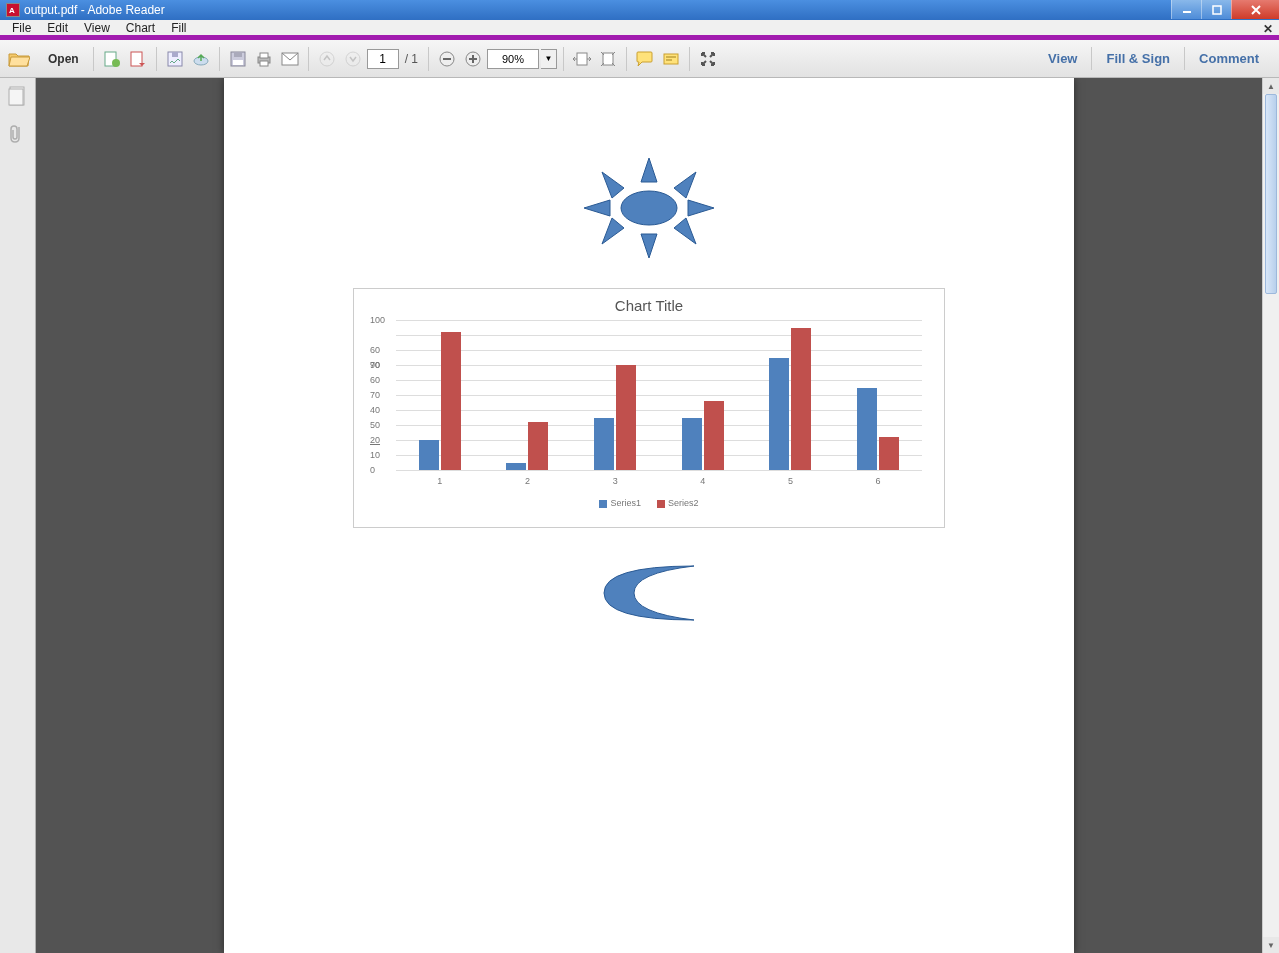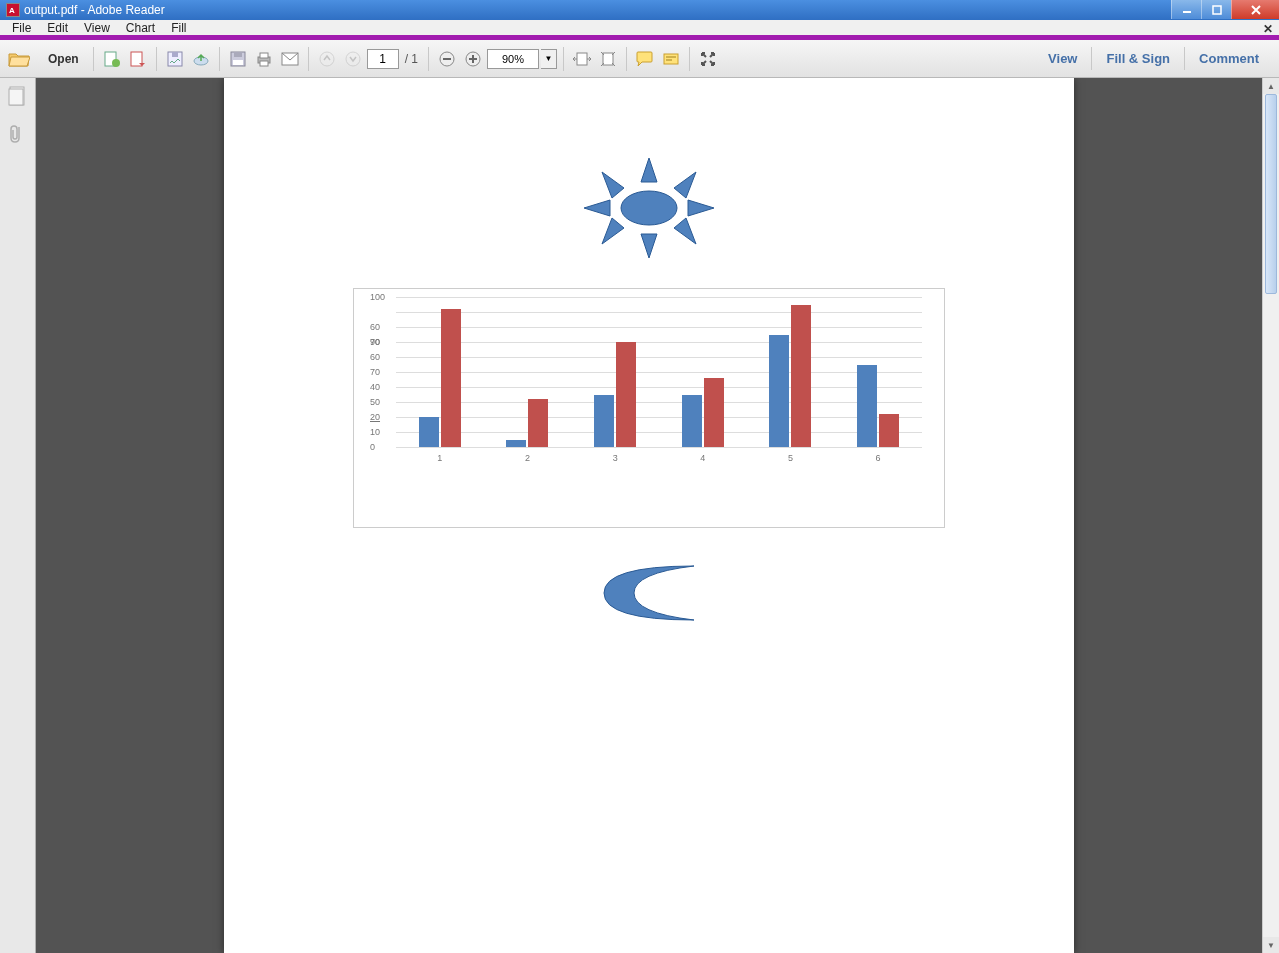--- a/index.html
+++ b/index.html
@@ -268,20 +268,21 @@
             <polygon points="28,14 50,30 38,40"></polygon>
             <polygon points="122,14 100,30 112,40"></polygon>
             <polygon points="28,86 50,70 38,60"></polygon>
             <polygon points="122,86 100,70 112,60"></polygon>
             <ellipse cx="75" cy="50" rx="28" ry="17"></ellipse>
           </g>
         </svg>
       </div>
 
       <div class="chart-box">
+        <div class="chart-title">Chart Title</div>
         <div class="chart-plot" id="chart-plot">
           <div class="chart-gridlines" id="gridlines">
               <div class="chart-gridline" style="top: 100%;"></div>
               <div class="chart-ylabel" style="top: 100%;">0</div>
               <div class="chart-gridline" style="top: 90%;"></div>
               <div class="chart-ylabel" style="top: 90%;">10</div>
               <div class="chart-gridline" style="top: 80%;"></div>
               <div class="chart-ylabel" style="top: 80%; text-decoration: underline;">20</div>
               <div class="chart-gridline" style="top: 70%;"></div>
               <div class="chart-ylabel" style="top: 70%;">50</div>
@@ -326,20 +327,21 @@
                 <div class="bar s2" style="height: 142.5px; background: rgb(192, 80, 77);"></div>
                 <div class="bar-xlabel">5</div>
               </div>
               <div class="bar-group">
                 <div class="bar s1" style="height: 82.5px; background: rgb(79, 129, 189);"></div>
                 <div class="bar s2" style="height: 33px; background: rgb(192, 80, 77);"></div>
                 <div class="bar-xlabel">6</div>
               </div>
             </div>
         </div>
+        <div class="chart-legend" id="chart-legend"><span class="legend-item"><span class="legend-swatch" style="background: rgb(79, 129, 189);"></span>Series1</span><span class="legend-item"><span class="legend-swatch" style="background: rgb(192, 80, 77);"></span>Series2</span></div>
       </div>
 
       <div class="moon-shape">
         <svg width="110" height="70" viewBox="0 0 110 70">
           <path d="M 100 8 Q 10 8 10 35 Q 10 62 100 62 Q 40 55 40 35 Q 40 15 100 8 Z" fill="#4f81bd" stroke="#2a5a94" stroke-width="1"></path>
         </svg>
       </div>
 
     </div>
   </div>

